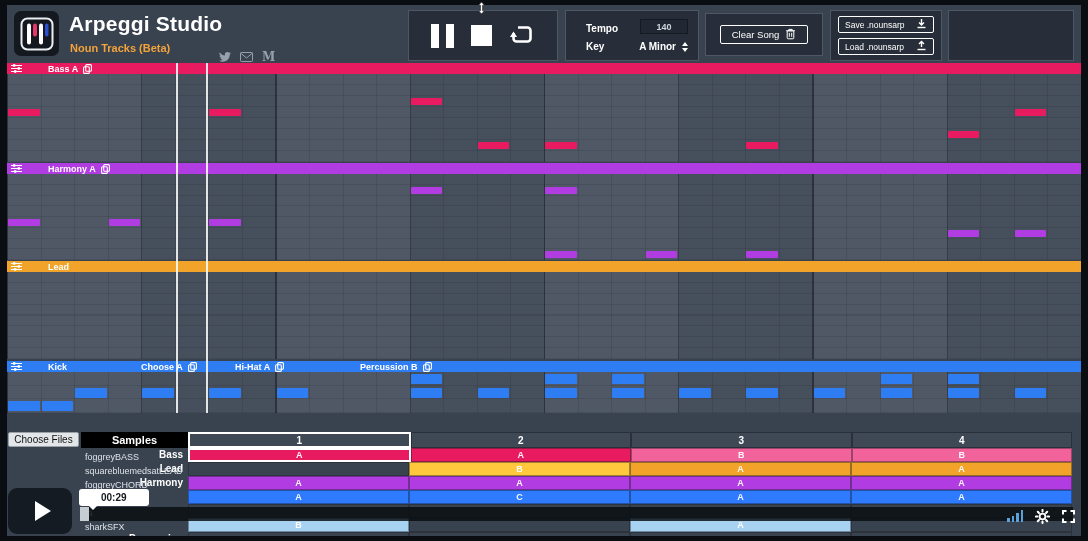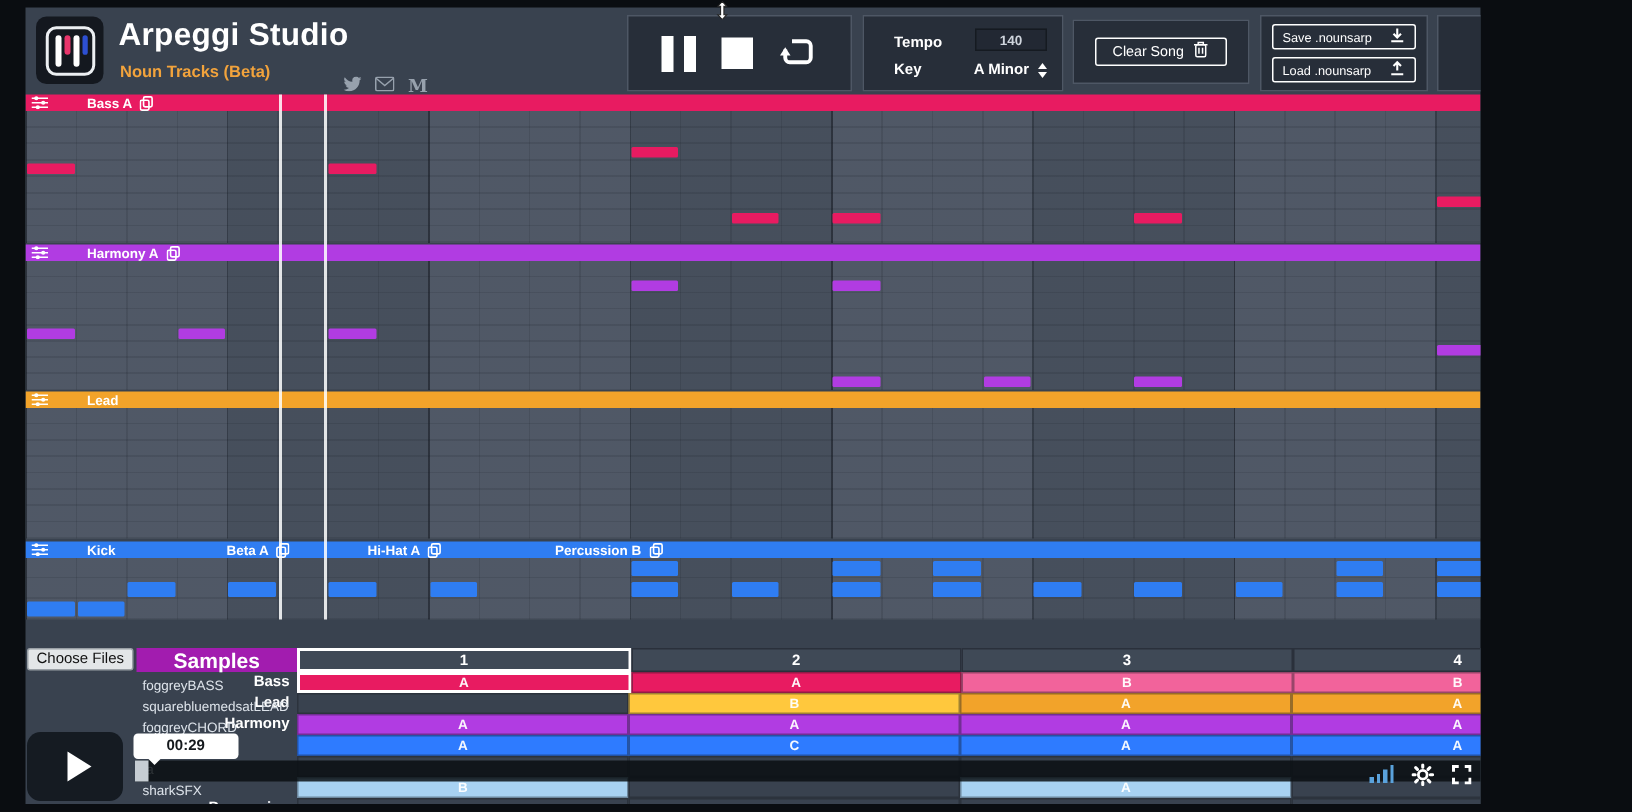--- a/index.html
+++ b/index.html
@@ -1,18 +1,18 @@
 <!DOCTYPE html>
 <html><head>
 <meta charset="utf-8">
 <style>
   html,body{margin:0;padding:0;background:#000;}
   .frame{position:relative;width:1088px;height:541px;background:#0a0d11;overflow:hidden;
          font-family:"Liberation Sans",sans-serif;-webkit-font-smoothing:antialiased;}
-  .app{position:absolute;left:7px;top:5px;width:970px;height:531px;background:#39424f;overflow:hidden;margin-left:10px;}
+  .app{position:absolute;left:7px;top:5px;width:1074px;height:531px;background:#39424f;overflow:hidden;}
 
   
   header{position:absolute;left:0;top:0;width:100%;height:58px;}
   .logo{position:absolute;left:7px;top:6px;width:45px;height:45px;background:#14181f;border-radius:7px;
         display:flex;align-items:center;justify-content:center;}
   .title{position:absolute;left:62px;top:7px;font-size:21px;font-weight:bold;color:#fff;letter-spacing:.2px;}
   .subtitle{position:absolute;left:63px;top:37px;font-size:11px;font-weight:bold;color:#f2a33c;}
   .social{position:absolute;left:212px;top:43px;display:flex;align-items:center;gap:9px;}
   .m-ic{font-family:"DejaVu Serif",serif;color:#97a1ad;font-size:12px;font-weight:bold;line-height:1;}
 
@@ -59,22 +59,22 @@
   .note{position:absolute;border-radius:1px;}
   .playhead{position:absolute;top:0;width:2px;height:350px;background:rgba(255,255,255,0.85);z-index:5;}
 
   
   #ov-bar{position:absolute;left:0;top:411px;width:100%;height:13px;background:#2b323d;color:#fff;
           display:flex;align-items:center;justify-content:center;font-size:10px;font-weight:bold;}
   #table{position:absolute;left:0;top:427px;width:100%;}
   .t-head{position:relative;height:16px;}
   #choose{position:absolute;left:1px;top:0;width:71px;height:15px;background:#e3e6e8;border:1px solid #9aa0a6;
           border-radius:2px;font-size:10px;color:#111;font-family:inherit;cursor:pointer;padding:0;}
-  .samples-head{position:absolute;left:74px;top:0;width:107px;height:16px;background:#a21caf;color:#fff;
-                font-size:14px;font-weight:bold;display:flex;align-items:center;justify-content:center;}
+  .samples-head{position:absolute;left:74px;top:0;width:107px;height:16px;background:#000000;color:#fff;
+                font-size:11px;font-weight:bold;display:flex;align-items:center;justify-content:center;}
   #ov-cols{position:absolute;left:181px;top:0;width:884px;height:16px;display:flex;}
   .ov-colhead{flex:1;display:flex;align-items:center;justify-content:center;color:#fff;font-size:10px;
               font-weight:bold;background:#3f4956;border:1px solid #2a303b;box-sizing:border-box;}
   .ov-colhead.sel{border:2px solid #fff;}
   .ov-row{position:relative;height:14px;}
   .ov-label{position:absolute;left:0;top:1px;width:176px;text-align:right;color:#fff;font-size:10px;font-weight:bold;}
   .ov-sample{position:absolute;left:78px;top:4px;color:#dde3ea;font-size:9px;white-space:nowrap;}
   .ov-cells{position:absolute;left:181px;top:0;width:884px;height:14px;display:flex;}
   .ov-cell{flex:1;display:flex;align-items:center;justify-content:center;font-size:9px;font-weight:bold;
            color:rgba(255,255,255,0.95);border:1px solid rgba(20,25,32,0.4);box-sizing:border-box;}
@@ -304,21 +304,21 @@
                   <circle cx="3.2" cy="1.5" r="1.4"></circle>
                   <circle cx="7.8" cy="4.5" r="1.4"></circle>
                   <circle cx="4.2" cy="7.5" r="1.4"></circle>
                 </g>
               </svg>
             </span>
             <span class="tab tab-0">
               <span class="tab-label">Kick</span>
             </span>
             <span class="tab tab-1">
-              <span class="tab-label">Beta A</span>
+              <span class="tab-label">Choose A</span>
               <span class="hicon">
                 <svg width="9" height="10" viewBox="0 0 9 10">
                   <rect x="2.7" y="0.6" width="5.7" height="6.6" rx="1" fill="none" stroke="#fff" stroke-width="1.1"></rect>
                   <rect x="0.6" y="2.8" width="5.7" height="6.6" rx="1" fill="none" stroke="#fff" stroke-width="1.1"></rect>
                 </svg>
               </span>
             </span>
             <span class="tab tab-2">
               <span class="tab-label">Hi-Hat A</span>
               <span class="hicon">

